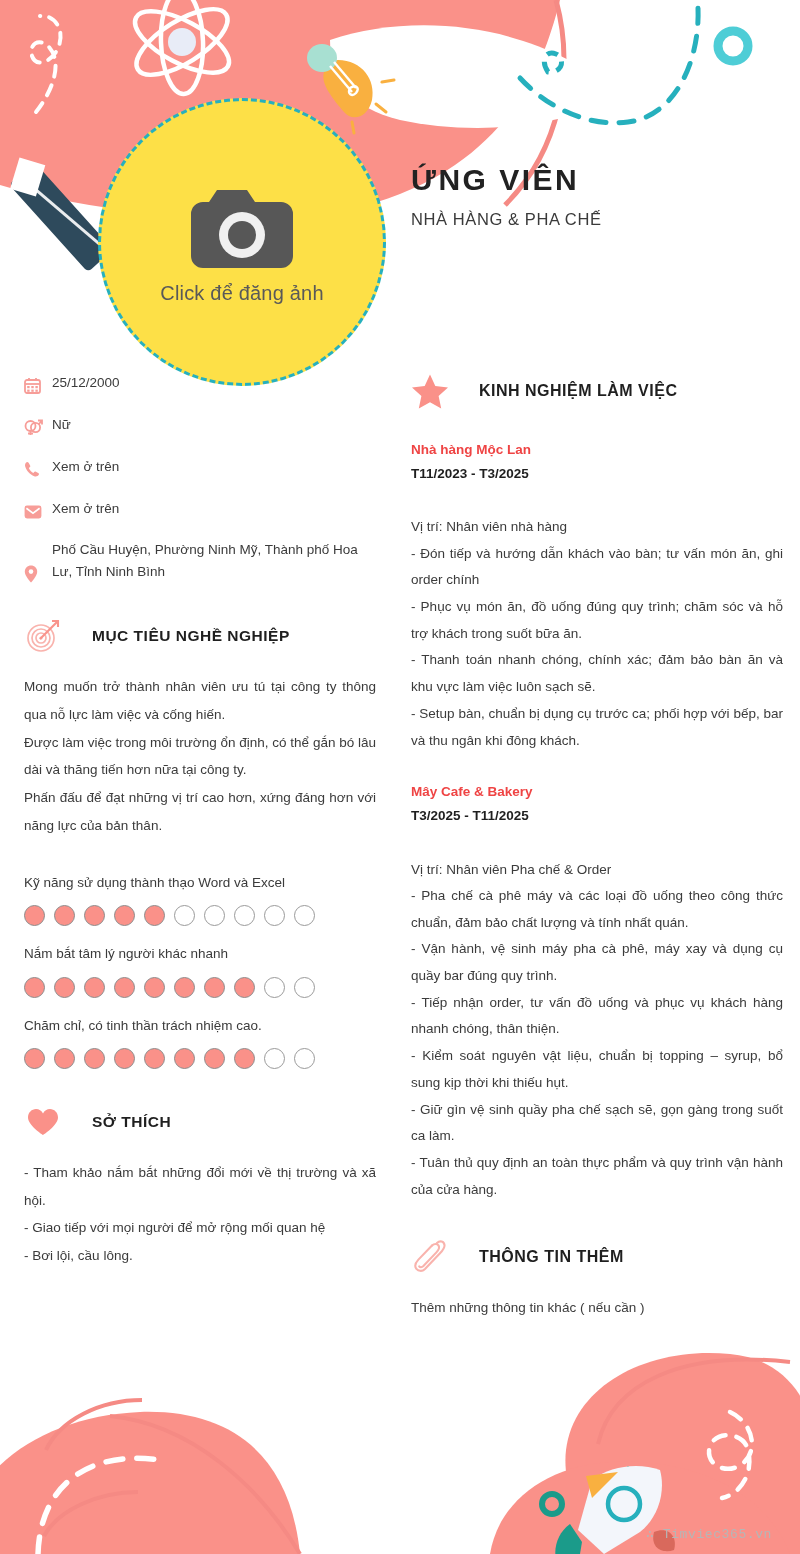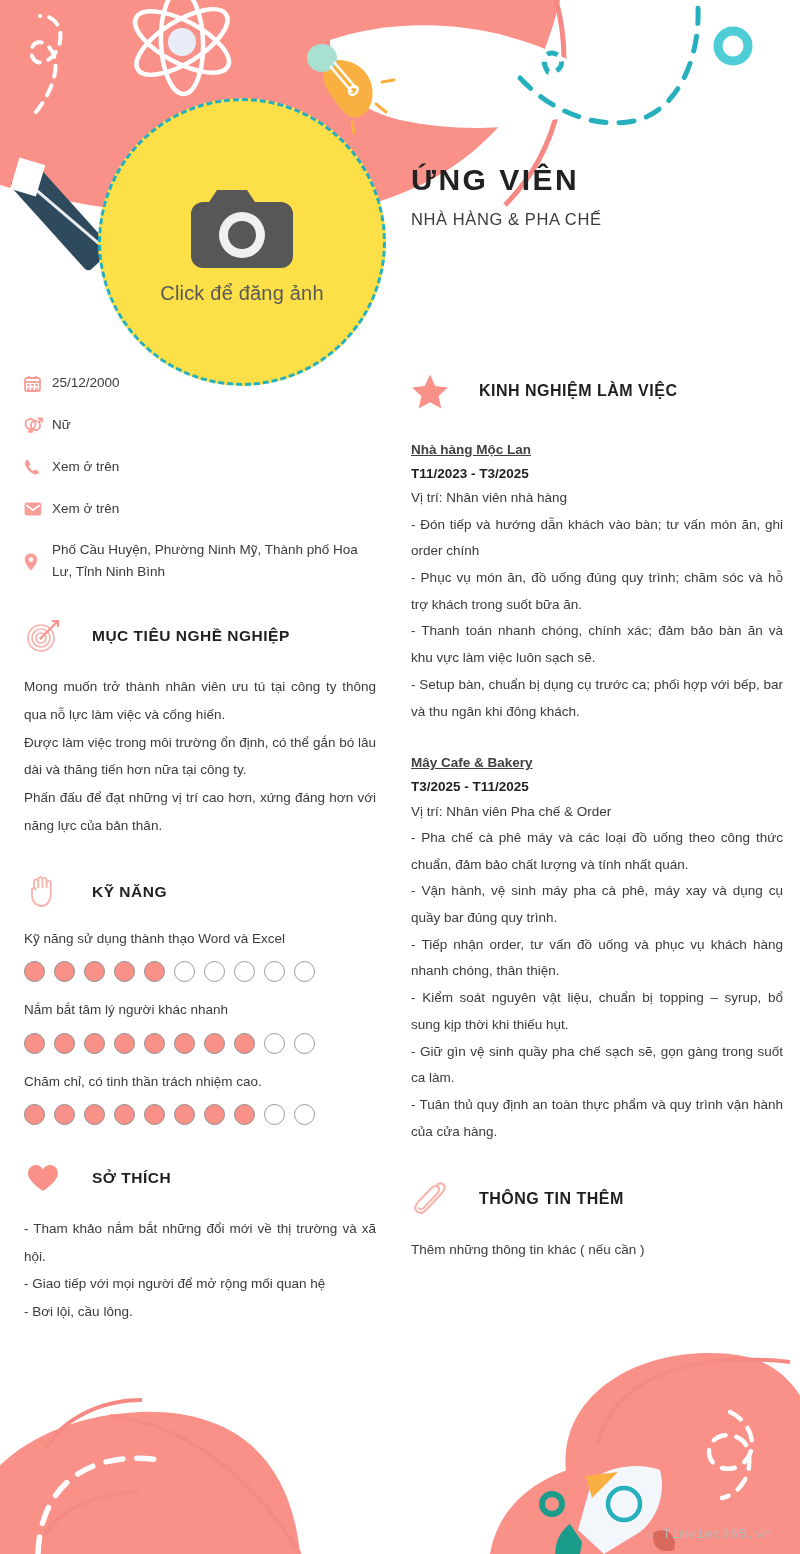--- a/index.html
+++ b/index.html
@@ -43,21 +43,21 @@
     font-size: 16.5px; color: #3a3a3a; margin-top: 14px;
     letter-spacing: .6px;
   }
 
   
   .cols { position: absolute; top: 372px; left: 0; width: 800px; z-index: 5; }
   .col-left { position: absolute; left: 24px; top: 0; width: 352px; }
   .col-right { position: absolute; left: 411px; top: 0; width: 372px; }
 
   
-  .contact-row { display: flex; align-items: center; margin-bottom: 20px; }
+  .contact-row { display: flex; align-items: flex-end; margin-bottom: 20px; }
   .contact-row:last-child { margin-bottom: 0; }
   .ci { width: 28px; min-width: 28px; display: flex; justify-content: flex-start;
         align-items: flex-start; padding-top: 1px; }
   .ci svg { display: block; }
   .ctext { font-size: 13.5px; color: #3b3b3b; line-height: 1.62; }
 
   
   .sec { margin-top: 34px; }
   .sec-head { display: flex; align-items: center; gap: 30px; margin-bottom: 18px; }
   .sec-ico { width: 38px; min-width: 38px; height: 38px;
@@ -76,23 +76,23 @@
   .skill { margin-bottom: 18px; }
   .skill-name { font-size: 13.5px; color: #3b3b3b; margin-bottom: 12px; line-height: 1.5; }
   .dots { display: flex; gap: 9px; }
   .dot { width: 21px; height: 21px; border-radius: 50%;
          border: 1px solid #9a9a9a; background: #ffffff; }
   .dot.on { background: #fa9189; border-color: #8d8d8d; }
 
   
   .job { margin-bottom: 26px; }
   .job:last-child { margin-bottom: 0; }
-  .job-co { font-size: 13.5px; font-weight: bold; color: #404040; line-height: 1.75; text-decoration: underline; }
+  .job-co { font-size: 13.5px; font-weight: bold; color: #ef4444; line-height: 1.75; }
   .job-date { font-size: 13.5px; font-weight: bold; color: #1f1f1f; line-height: 1.75; }
-  .job-pos { font-size: 13.5px; color: #3b3b3b; line-height: 1.95; }
+  .job-pos { font-size: 13.5px; color: #3b3b3b; line-height: 1.95; margin-top: 29px; }
   .job-b { font-size: 13.5px; color: #3b3b3b; line-height: 1.98; text-align: justify; }
 
   
   .wm {
     position: absolute; right: 28px; bottom: 12px;
     font-family: "Liberation Mono", monospace;
     font-size: 13px; color: #b6b6b6; letter-spacing: .6px; z-index: 9;
   }
 </style>
 </head>
@@ -244,31 +244,20 @@
           <span class="sec-title">MỤC TIÊU NGHỀ NGHIỆP</span>
         </div>
         <div class="body-text">
           <p>Mong muốn trở thành nhân viên ưu tú tại công ty thông qua nỗ lực làm việc và cống hiến.</p>
           <p>Được làm việc trong môi trường ổn định, có thể gắn bó lâu dài và thăng tiến hơn nữa tại công ty.</p>
           <p>Phấn đấu để đạt những vị trí cao hơn, xứng đáng hơn với năng lực của bản thân.</p>
         </div>
       </div>
 
       <div class="sec">
-        <div class="sec-head">
-          <span class="sec-ico">
-            <svg width="30" height="34" viewBox="0 0 30 34">
-              <path d="M6,14 V6.5 a2.1,2.1 0 0 1 4.2,0 V13 M10.2,13 V4.2
-                       a2.1,2.1 0 0 1 4.2,0 V13 M14.4,13 V5 a2.1,2.1 0 0 1 4.2,0 V13
-                       M18.6,13 V8 a2.1,2.1 0 0 1 4.2,0 V19 C22.8,26 19,31 13.5,31
-                       C8,31 4,26.5 4,20 V15 a2,2 0 0 1 4,0" fill="none" stroke="#f9b3ad" stroke-width="1.8" stroke-linejoin="round"></path>
-            </svg>
-          </span>
-          <span class="sec-title">KỸ NĂNG</span>
-        </div>
         <div>
           <div class="skill">
             <div class="skill-name">Kỹ năng sử dụng thành thạo Word và Excel</div>
             <div class="dots">
                 <span class="dot on"></span>
                 <span class="dot on"></span>
                 <span class="dot on"></span>
                 <span class="dot on"></span>
                 <span class="dot on"></span>
                 <span class="dot"></span>

